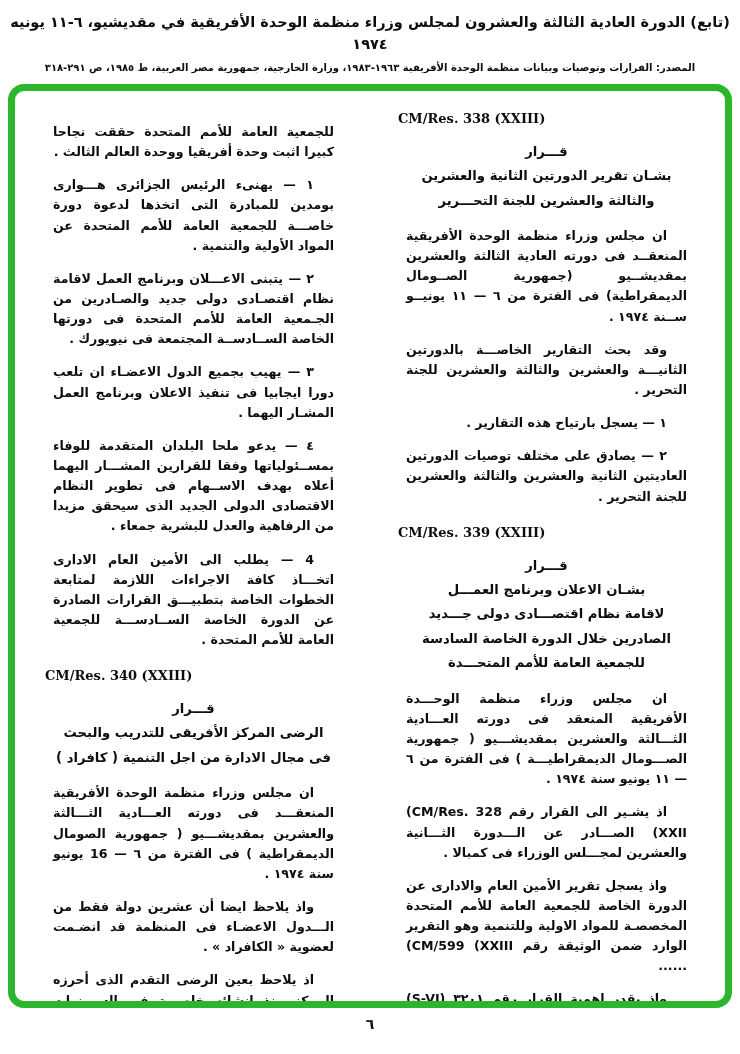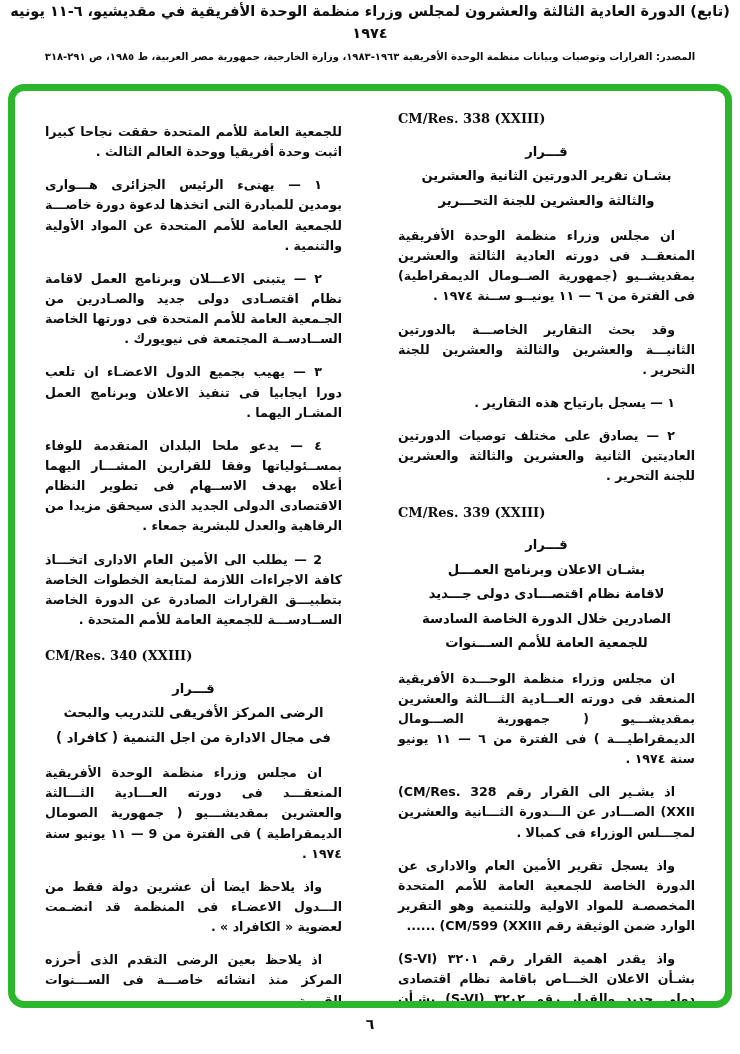--- a/index.html
+++ b/index.html
@@ -6,21 +6,21 @@
   body{
     width:740px;height:1054px;
     background:#ffffff;
     font-family:"DejaVu Sans",sans-serif;
     color:#0d0d0d;
     overflow:hidden;
     direction:rtl;
   }
   .page{width:740px;height:1054px;position:relative;box-sizing:border-box;}
   .hdr{
-    padding-top:0;
+    padding-top:11px;
     text-align:center;
     font-weight:bold;
   }
   .hdr-l1{
     font-size:14.5px;
     line-height:1.55;
     letter-spacing:0px;
   }
   .hdr-l2{
     font-size:10px;
@@ -65,21 +65,21 @@
     text-align:center;
     font-weight:bold;
     font-size:13.2px;
     line-height:1.85;
     margin:0;
   }
   .ttl.first{margin-top:10px;}
   .par{
     text-align:justify;
     text-indent:20px;
-    margin:13px 8px;
+    margin:13px 16px;
   }
   .par.noind{text-indent:0;}
   .ftr{
     position:absolute;
     left:0;right:0;top:1016px;
     text-align:center;
     font-weight:bold;
     font-size:14px;
   }
 </style>
@@ -103,40 +103,40 @@
         <div class="ttl">والثالثة والعشرين للجنة التحـــرير</div>
         <div class="par">ان مجلس وزراء منظمة الوحدة الأفريقية المنعقــد فى دورته العادية الثالثة والعشرين بمقديشــيو (جمهورية الصــومال الديمقراطية) فى الفترة من ٦ — ١١ يونيــو ســنة ١٩٧٤ .</div>
         <div class="par">وقد بحث التقارير الخاصـــة بالدورتين الثانيـــة والعشرين والثالثة والعشرين للجنة التحرير .</div>
         <div class="par">١ — يسجل بارتياح هذه التقارير .</div>
         <div class="par">٢ — يصادق على مختلف توصيات الدورتين العاديتين الثانية والعشرين والثالثة والعشرين للجنة التحرير .</div>
         <div class="res">CM/Res. 339 (XXIII)</div>
         <div class="ttl first">قـــرار</div>
         <div class="ttl">بشـان الاعلان وبرنامج العمـــل</div>
         <div class="ttl">لاقامة نظام اقتصـــادى دولى جـــديد</div>
         <div class="ttl">الصادرين خلال الدورة الخاصة السادسة</div>
-        <div class="ttl">للجمعية العامة للأمم الســـنوات</div>
+        <div class="ttl">للجمعية العامة للأمم المتحـــدة</div>
         <div class="par">ان مجلس وزراء منظمة الوحـــدة الأفريقية المنعقد فى دورته العـــادية الثـــالثة والعشرين بمقديشـــيو ( جمهورية الصـــومال الديمقراطيـــة ) فى الفترة من ٦ — ١١ يونيو سنة ١٩٧٤ .</div>
         <div class="par">اذ يشـير الى القرار رقم ‎(CM/Res. 328 (XXII‎ الصـــادر عن الـــدورة الثـــانية والعشرين لمجـــلس الوزراء فى كمبالا .</div>
         <div class="par">واذ يسجل تقرير الأمين العام والادارى عن الدورة الخاصة للجمعية العامة للأمم المتحدة المخصصـة للمواد الاولية وللتنمية وهو التقرير الوارد ضمن الوثيقة رقم ‎(CM/599 (XXIII‎ ......</div>
         <div class="par">واذ يقدر اهمية القرار رقم ٣٢٠١ ‎(S-VI)‎ بشـأن الاعلان الخـــاص باقامة نظام اقتصادى دولى جديد والقرار رقم ٣٢٠٢ ‎(S-VI)‎ بشـأن برنامج العمل الخاص باقامة نظام دولي اقتصادى الصادرين من الجمعية العامة للأمم المتحدة . .</div>
 
       </div>
 
       <div class="col">
         <div class="par noind">للجمعية العامة للأمم المتحدة حققت نجاحا كبيرا اثبت وحدة أفريقيا ووحدة العالم الثالث .</div>
         <div class="par">١ — يهنىء الرئيس الجزائرى هـــوارى بومدين للمبادرة التى اتخذها لدعوة دورة خاصـــة للجمعية العامة للأمم المتحدة عن المواد الأولية والتنمية .</div>
         <div class="par">٢ — يتبنى الاعـــلان وبرنامج العمل لاقامة نظام اقتصـادى دولى جديد والصـادرين من الجـمعية العامة للأمم المتحدة فى دورتها الخاصة الســادســة المجتمعة فى نيويورك .</div>
         <div class="par">٣ — يهيب بجميع الدول الاعضـاء ان تلعب دورا ايجابيا فى تنفيذ الاعلان وبرنامج العمل المشـار اليهما .</div>
         <div class="par">٤ — يدعو ملحا البلدان المتقدمة للوفاء بمســئولياتها وفقا للقرارين المشـــار اليهما أعلاه بهدف الاســهام فى تطوير النظام الاقتصادى الدولى الجديد الذى سيحقق مزيدا من الرفاهية والعدل للبشرية جمعاء .</div>
-        <div class="par">2 — يطلب الى الأمين العام الادارى اتخـــاذ كافة الاجراءات اللازمة لمتابعة الخطوات الخاصة بتطبيـــق القرارات الصادرة عن الدورة الخاصة الســادســـة للجمعية العامة للأمم المتحدة .</div>
+        <div class="par">4 — يطلب الى الأمين العام الادارى اتخـــاذ كافة الاجراءات اللازمة لمتابعة الخطوات الخاصة بتطبيـــق القرارات الصادرة عن الدورة الخاصة الســادســـة للجمعية العامة للأمم المتحدة .</div>
         <div class="res">CM/Res. 340 (XXIII)</div>
         <div class="ttl first">قـــرار</div>
         <div class="ttl">الرضى المركز الأفريقى للتدريب والبحث</div>
         <div class="ttl">فى مجال الادارة من اجل التنمية ( كافراد )</div>
-        <div class="par">ان مجلس وزراء منظمة الوحدة الأفريقية المنعقـــد فى دورته العـــادية الثـــالثة والعشرين بمقديشـــيو ( جمهورية الصومال الديمقراطية ) فى الفترة من 9 — ١١ يونيو سنة ١٩٧٤ .</div>
+        <div class="par">ان مجلس وزراء منظمة الوحدة الأفريقية المنعقـــد فى دورته العـــادية الثـــالثة والعشرين بمقديشـــيو ( جمهورية الصومال الديمقراطية ) فى الفترة من ٦ — 16 يونيو سنة ١٩٧٤ .</div>
         <div class="par">واذ يلاحظ ايضا أن عشرين دولة فقط من الـــدول الاعضـاء فى المنظمة قد انضـمت لعضوية « الكافراد » .</div>
         <div class="par">اذ يلاحظ بعين الرضى التقدم الذى أحرزه المركز منذ انشائه خاصـــة فى الســـنوات القريبة .</div>
         <div class="par">واثقا من الدور الهام الذى يلعبه المركز فى التنمية فى أفريقيا فى المجالات الادارية والتدريبيـــة والبحث والوثائق والنشر .</div>
 
       </div>
 
     </div>
   </div>
 
   <div class="ftr">٦</div>

